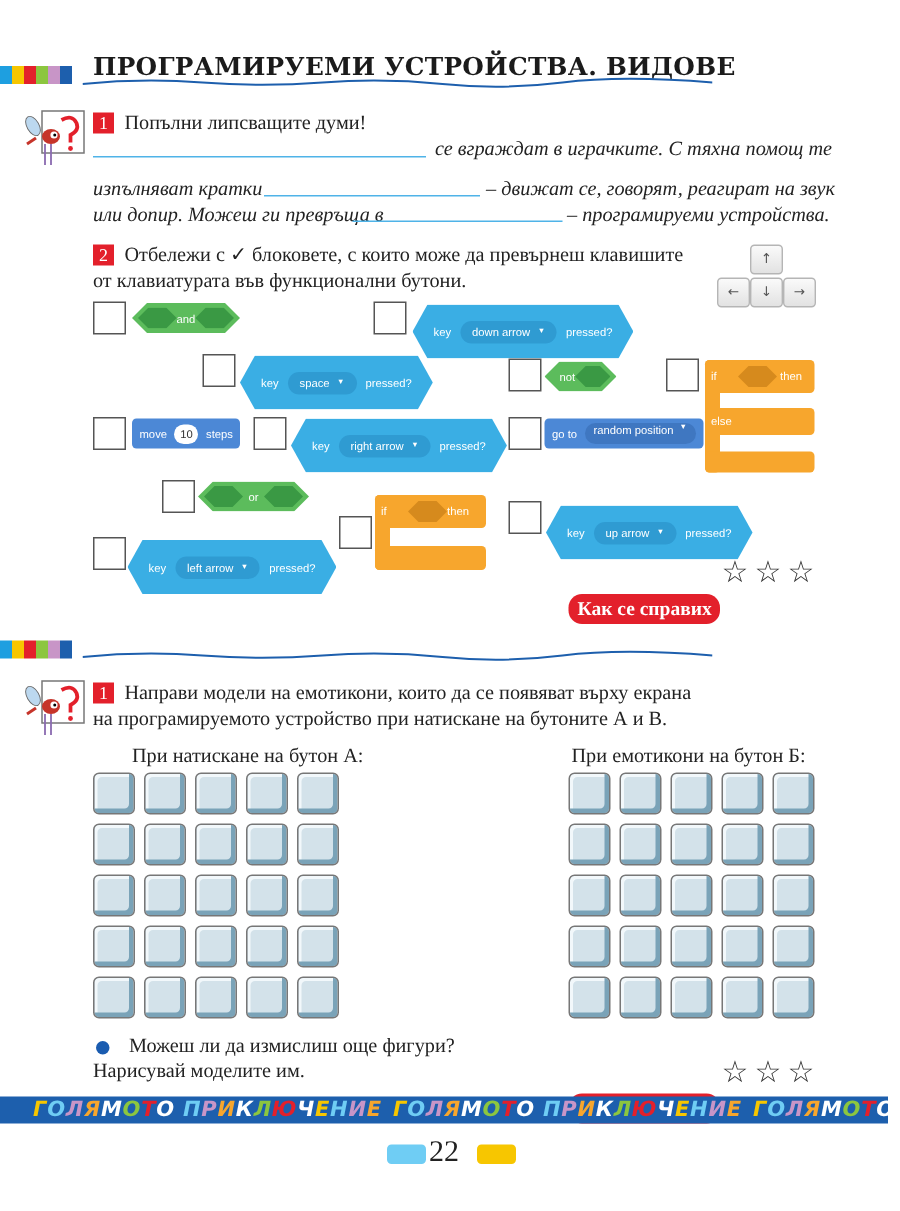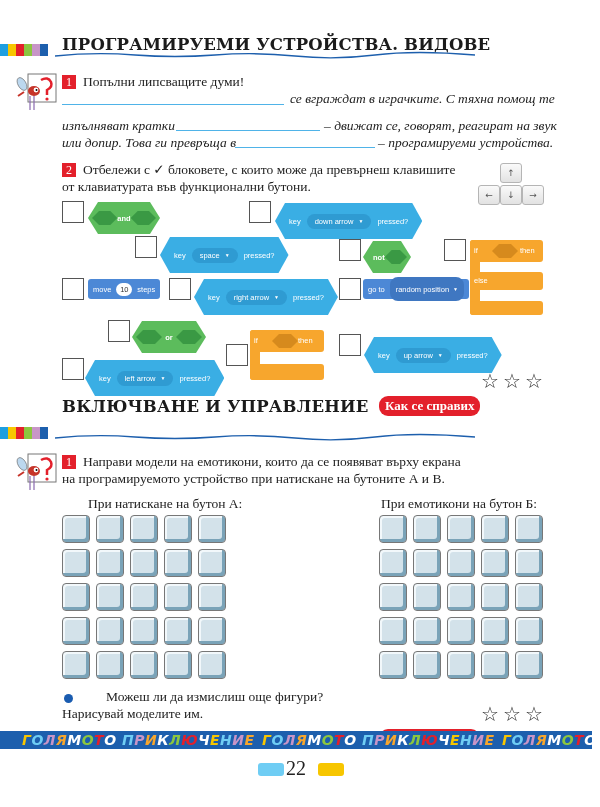--- a/index.html
+++ b/index.html
@@ -31,29 +31,28 @@
     .cb { position: absolute; width: 22px; height: 22px; border: 1.3px solid #555; background: #fff; }
 
     
     .blk { position: absolute; font-family: "Liberation Sans", "DejaVu Sans", sans-serif; font-size: 7.5px; color: #fff; }
     .sensing {
       background: #3aaee4; height: 36px; display: flex; align-items: center; gap: 6px; padding: 0 14px;
       clip-path: polygon(10px 0, calc(100% - 10px) 0, 100% 50%, calc(100% - 10px) 100%, 10px 100%, 0 50%);
     }
     .sensing .pill { background: #2f9bd2; border-radius: 9px; height: 15px; padding: 0 8px; display: flex; align-items: center; gap: 5px; }
     .op {
-      background: #5cbc5c; height: 32px; display: flex; align-items: center; justify-content: space-between; padding: 0 4px;
+      background: #5cbc5c; height: 20px; display: flex; align-items: center; justify-content: space-between; padding: 0 4px;
       clip-path: polygon(10px 0, calc(100% - 10px) 0, 100% 50%, calc(100% - 10px) 100%, 10px 100%, 0 50%);
-      font-weight: bold;
     }
     .hex-slot { width: 26px; height: 14px; background: #3a9944; clip-path: polygon(7px 0, calc(100% - 7px) 0, 100% 50%, calc(100% - 7px) 100%, 7px 100%, 0 50%); }
     .hex-slot.orange { background: #d68a1d; }
     .motion { background: #4c88d6; height: 20px; border-radius: 3px; display: flex; align-items: center; gap: 5px; padding: 0 5px; }
     .motion .num { background: #fff; color: #333; border-radius: 8px; height: 13px; min-width: 16px; text-align: center; line-height: 13px; padding: 0 3px; }
-    .motion .dd { background: #3f77c1; border-radius: 8px; height: 24px; padding: 0 6px; display: flex; align-items: center; gap: 4px; }
+    .motion .dd { background: #3f77c1; border-radius: 8px; height: 14px; padding: 0 6px; display: flex; align-items: flex-start; gap: 4px; }
     .control { position: absolute; }
     .control .seg { position: absolute; background: #f7a62d; border-radius: 3px; }
     .control .lbl { position: absolute; color: #fff; font-family: "Liberation Sans", sans-serif; font-size: 7.5px; }
 
     
     .key { position: absolute; width: 22px; height: 20px; border: 1px solid #b5b5b5; border-radius: 3px;
       background: linear-gradient(#fafafa, #e2e2e2); font-family: "DejaVu Sans", sans-serif; font-size: 9px; color: #555;
       text-align: center; line-height: 18px; }
 
     
@@ -108,21 +107,21 @@
 <div class="num-badge" style="left:62px; top:75px;">1</div>
 <div class="task-text" style="left:83px; top:73px;">Попълни липсващите думи!</div>
 
 <div class="blank" style="left:62px; top:104px; width:222px;"></div>
 <div class="italic-line" style="left:290px; top:91px;">се вграждат в играчките. С тяхна помощ те</div>
 
 <div class="italic-line" style="left:62px; top:118px;">изпълняват кратки</div>
 <div class="blank" style="left:176px; top:130px; width:144px;"></div>
 <div class="italic-line" style="left:324px; top:118px;">– движат се, говорят, реагират на звук</div>
 
-<div class="italic-line" style="left:62px; top:135px;">или допир. Това ги превръща в</div>
+<div class="italic-line" style="left:62px; top:135px;">или допир. Можеш ги превръща в</div>
 <div class="blank" style="left:235px; top:147px; width:140px;"></div>
 <div class="italic-line" style="left:378px; top:135px;">– програмируеми устройства.</div>
 
 <div class="num-badge" style="left:62px; top:163px;">2</div>
 <div class="task-text" style="left:83px; top:161px;">Отбележи с ✓ блоковете, с които може да превърнеш клавишите</div>
 <div class="task-text" style="left:62px; top:178px;">от клавиатурата във функционални бутони.</div>
 
 <div>
   <div class="key" style="left:500px; top:163px;">↑</div>
   <div class="key" style="left:478px; top:185px;">←</div>
@@ -237,21 +236,20 @@
   </span>
   <span>pressed?</span>
 </div>
 
 <div class="rating-btn" style="left:379px; top:372px;">Как се справих</div>
 <span class="star" style="left:481px; top:371px;">☆</span>
 <span class="star" style="left:503px; top:371px;">☆</span>
 <span class="star" style="left:525px; top:371px;">☆</span>
 
 <div class="section-title" style="top:397px;">
-  <div>ВКЛЮЧВАНЕ И УПРАВЛЕНИЕ</div>
 </div>
 <div class="stripe" style="top:427px;">
   <span style="background:#1e9fe0"></span>
     <span style="background:#f7c600"></span>
     <span style="background:#e3202b"></span>
   <span style="background:#8cc63f"></span>
     <span style="background:#c895c7"></span>
     <span style="background:#1d5fad"></span>
 </div>
 <svg class="wave" style="top:433px;" viewBox="0 0 420 8" preserveAspectRatio="none">
@@ -326,21 +324,21 @@
     <div class="cell"></div>
     <div class="cell"></div>
     <div class="cell"></div>
     <div class="cell"></div>
     <div class="cell"></div>
     <div class="cell"></div>
     <div class="cell"></div>
   </div>
 
 <div class="bullet" style="left:64px; top:694px;"></div>
-<div class="task-text" style="left:86px; top:688px;margin-left:20px;">Можеш ли да измислиш още фигури?</div>
+<div class="task-text" style="left:86px; top:688px;">Можеш ли да измислиш още фигури?</div>
 <div class="task-text" style="left:62px; top:705px;">Нарисувай моделите им.</div>
 
 <div class="rating-btn" style="left:379px; top:705px;">Как се справих</div>
 <span class="star" style="left:481px; top:704px;">☆</span>
 <span class="star" style="left:503px; top:704px;">☆</span>
 <span class="star" style="left:525px; top:704px;">☆</span>
 
 <div class="banner">
   <span class="phrase rainbow" style="left:22px;"><span style="color: rgb(247, 198, 0);">Г</span><span style="color: rgb(111, 205, 244);">О</span><span style="color: rgb(200, 149, 199);">Л</span><span style="color: rgb(247, 166, 45);">Я</span><span style="color: rgb(255, 255, 255);">М</span><span style="color: rgb(140, 198, 63);">О</span><span style="color: rgb(227, 32, 43);">Т</span><span style="color: rgb(255, 255, 255);">О</span><span style="color: transparent;"> </span><span style="color: rgb(111, 205, 244);">П</span><span style="color: rgb(200, 149, 199);">Р</span><span style="color: rgb(247, 166, 45);">И</span><span style="color: rgb(255, 255, 255);">К</span><span style="color: rgb(140, 198, 63);">Л</span><span style="color: rgb(227, 32, 43);">Ю</span><span style="color: rgb(255, 255, 255);">Ч</span><span style="color: rgb(247, 198, 0);">Е</span><span style="color: rgb(111, 205, 244);">Н</span><span style="color: rgb(200, 149, 199);">И</span><span style="color: rgb(247, 166, 45);">Е</span></span>
   <span class="phrase rainbow" style="left:262px;"><span style="color: rgb(247, 198, 0);">Г</span><span style="color: rgb(111, 205, 244);">О</span><span style="color: rgb(200, 149, 199);">Л</span><span style="color: rgb(247, 166, 45);">Я</span><span style="color: rgb(255, 255, 255);">М</span><span style="color: rgb(140, 198, 63);">О</span><span style="color: rgb(227, 32, 43);">Т</span><span style="color: rgb(255, 255, 255);">О</span><span style="color: transparent;"> </span><span style="color: rgb(111, 205, 244);">П</span><span style="color: rgb(200, 149, 199);">Р</span><span style="color: rgb(247, 166, 45);">И</span><span style="color: rgb(255, 255, 255);">К</span><span style="color: rgb(140, 198, 63);">Л</span><span style="color: rgb(227, 32, 43);">Ю</span><span style="color: rgb(255, 255, 255);">Ч</span><span style="color: rgb(247, 198, 0);">Е</span><span style="color: rgb(111, 205, 244);">Н</span><span style="color: rgb(200, 149, 199);">И</span><span style="color: rgb(247, 166, 45);">Е</span></span>

